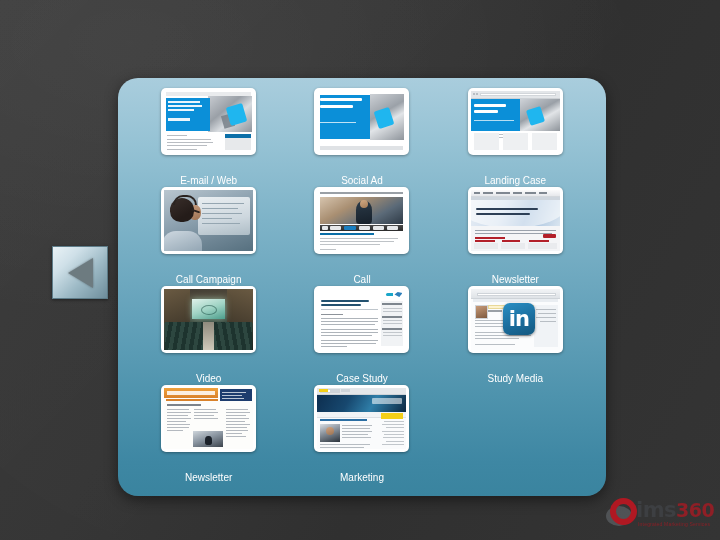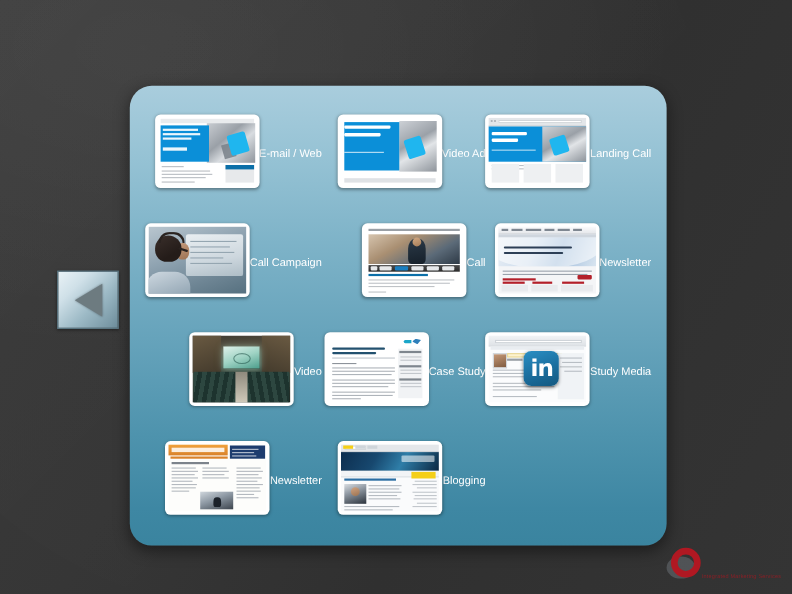--- a/index.html
+++ b/index.html
@@ -101,23 +101,23 @@
     position: absolute;
     inset: 0;
     display: grid;
     grid-template-columns: repeat(3, 1fr);
     grid-template-rows: repeat(4, 1fr);
     padding: 10px 14px 12px 14px;
     box-sizing: border-box;
   }
   .tile {
     display: flex;
-    flex-direction: row;
+    flex-direction: column;
     align-items: center;
-    justify-content: flex-end;
+    justify-content: space-between;
     cursor: pointer;
   }
   .thumb {
     width: 95px;
     height: 67px;
     background: #ffffff;
     border-radius: 5px;
     box-shadow: 0 1px 3px rgba(0,0,0,0.35);
     position: relative;
     overflow: hidden;
@@ -430,21 +430,21 @@
             <div class="sheet"></div>
             <div class="ph"></div>
             <div class="ad"></div>
             <div class="ad-line" style="top:7px;width:42px;"></div>
             <div class="ad-line" style="top:14px;width:33px;"></div>
             <div class="ad-sub" style="top:28px;"></div>
             <div class="ad-sub" style="top:31px;width:36px;"></div>
             <div class="ftr"></div>
           </div>
         </div>
-        <div class="tile-label">Video Ad</div>
+        <div class="tile-label">Social Ad</div>
       </div>
 
 
       <div class="tile">
         <div class="thumb">
           <div class="thumb-inner t-lp">
             <div class="chrome"></div>
             <div class="dot" style="left:2px;"></div>
             <div class="dot" style="left:5px;"></div>
             <div class="url"></div>
@@ -455,21 +455,21 @@
               <div class="hs" style="top:21px;width:40px;"></div>
             </div>
             <div class="cl" style="left:3px;top:43px;width:46px;"></div>
             <div class="cl" style="left:3px;top:46px;width:42px;"></div>
             <div class="cta"></div>
             <div class="col" style="left:3px;width:25px;"></div>
             <div class="col" style="left:32px;width:25px;"></div>
             <div class="col" style="left:61px;right:3px;"></div>
           </div>
         </div>
-        <div class="tile-label">Landing Call</div>
+        <div class="tile-label">Landing Case</div>
       </div>
 
       <div class="tile">
         <div class="thumb">
           <div class="thumb-inner t-call">
             <div class="scene"></div>
             <div class="monitor">
               <div class="mon-l" style="top:6px;width:42px;"></div>
               <div class="mon-l" style="top:11px;width:36px;"></div>
               <div class="mon-l" style="top:16px;width:40px;"></div>
@@ -696,24 +696,25 @@
               <div class="rl" style="top:3px;width:22px;"></div>
               <div class="rl" style="top:6px;width:18px;"></div>
               <div class="rl" style="top:10px;width:22px;"></div>
               <div class="rl" style="top:13px;width:20px;"></div>
               <div class="rl" style="top:16px;width:21px;"></div>
               <div class="rl" style="top:20px;width:18px;"></div>
               <div class="rl" style="top:23px;width:22px;"></div>
             </div>
           </div>
         </div>
-        <div class="tile-label">Blogging</div>
+        <div class="tile-label">Marketing</div>
       </div>
 
     </div>
   </div>
 
   <div class="brand">
     <div class="ring-shadow"></div>
     <div class="ring"></div>
+    <div class="wordmark"><span>ims</span><span class="num">360</span></div>
     <div class="tagline">Integrated Marketing Services</div>
   </div>
 </div>
 
 </body></html>

